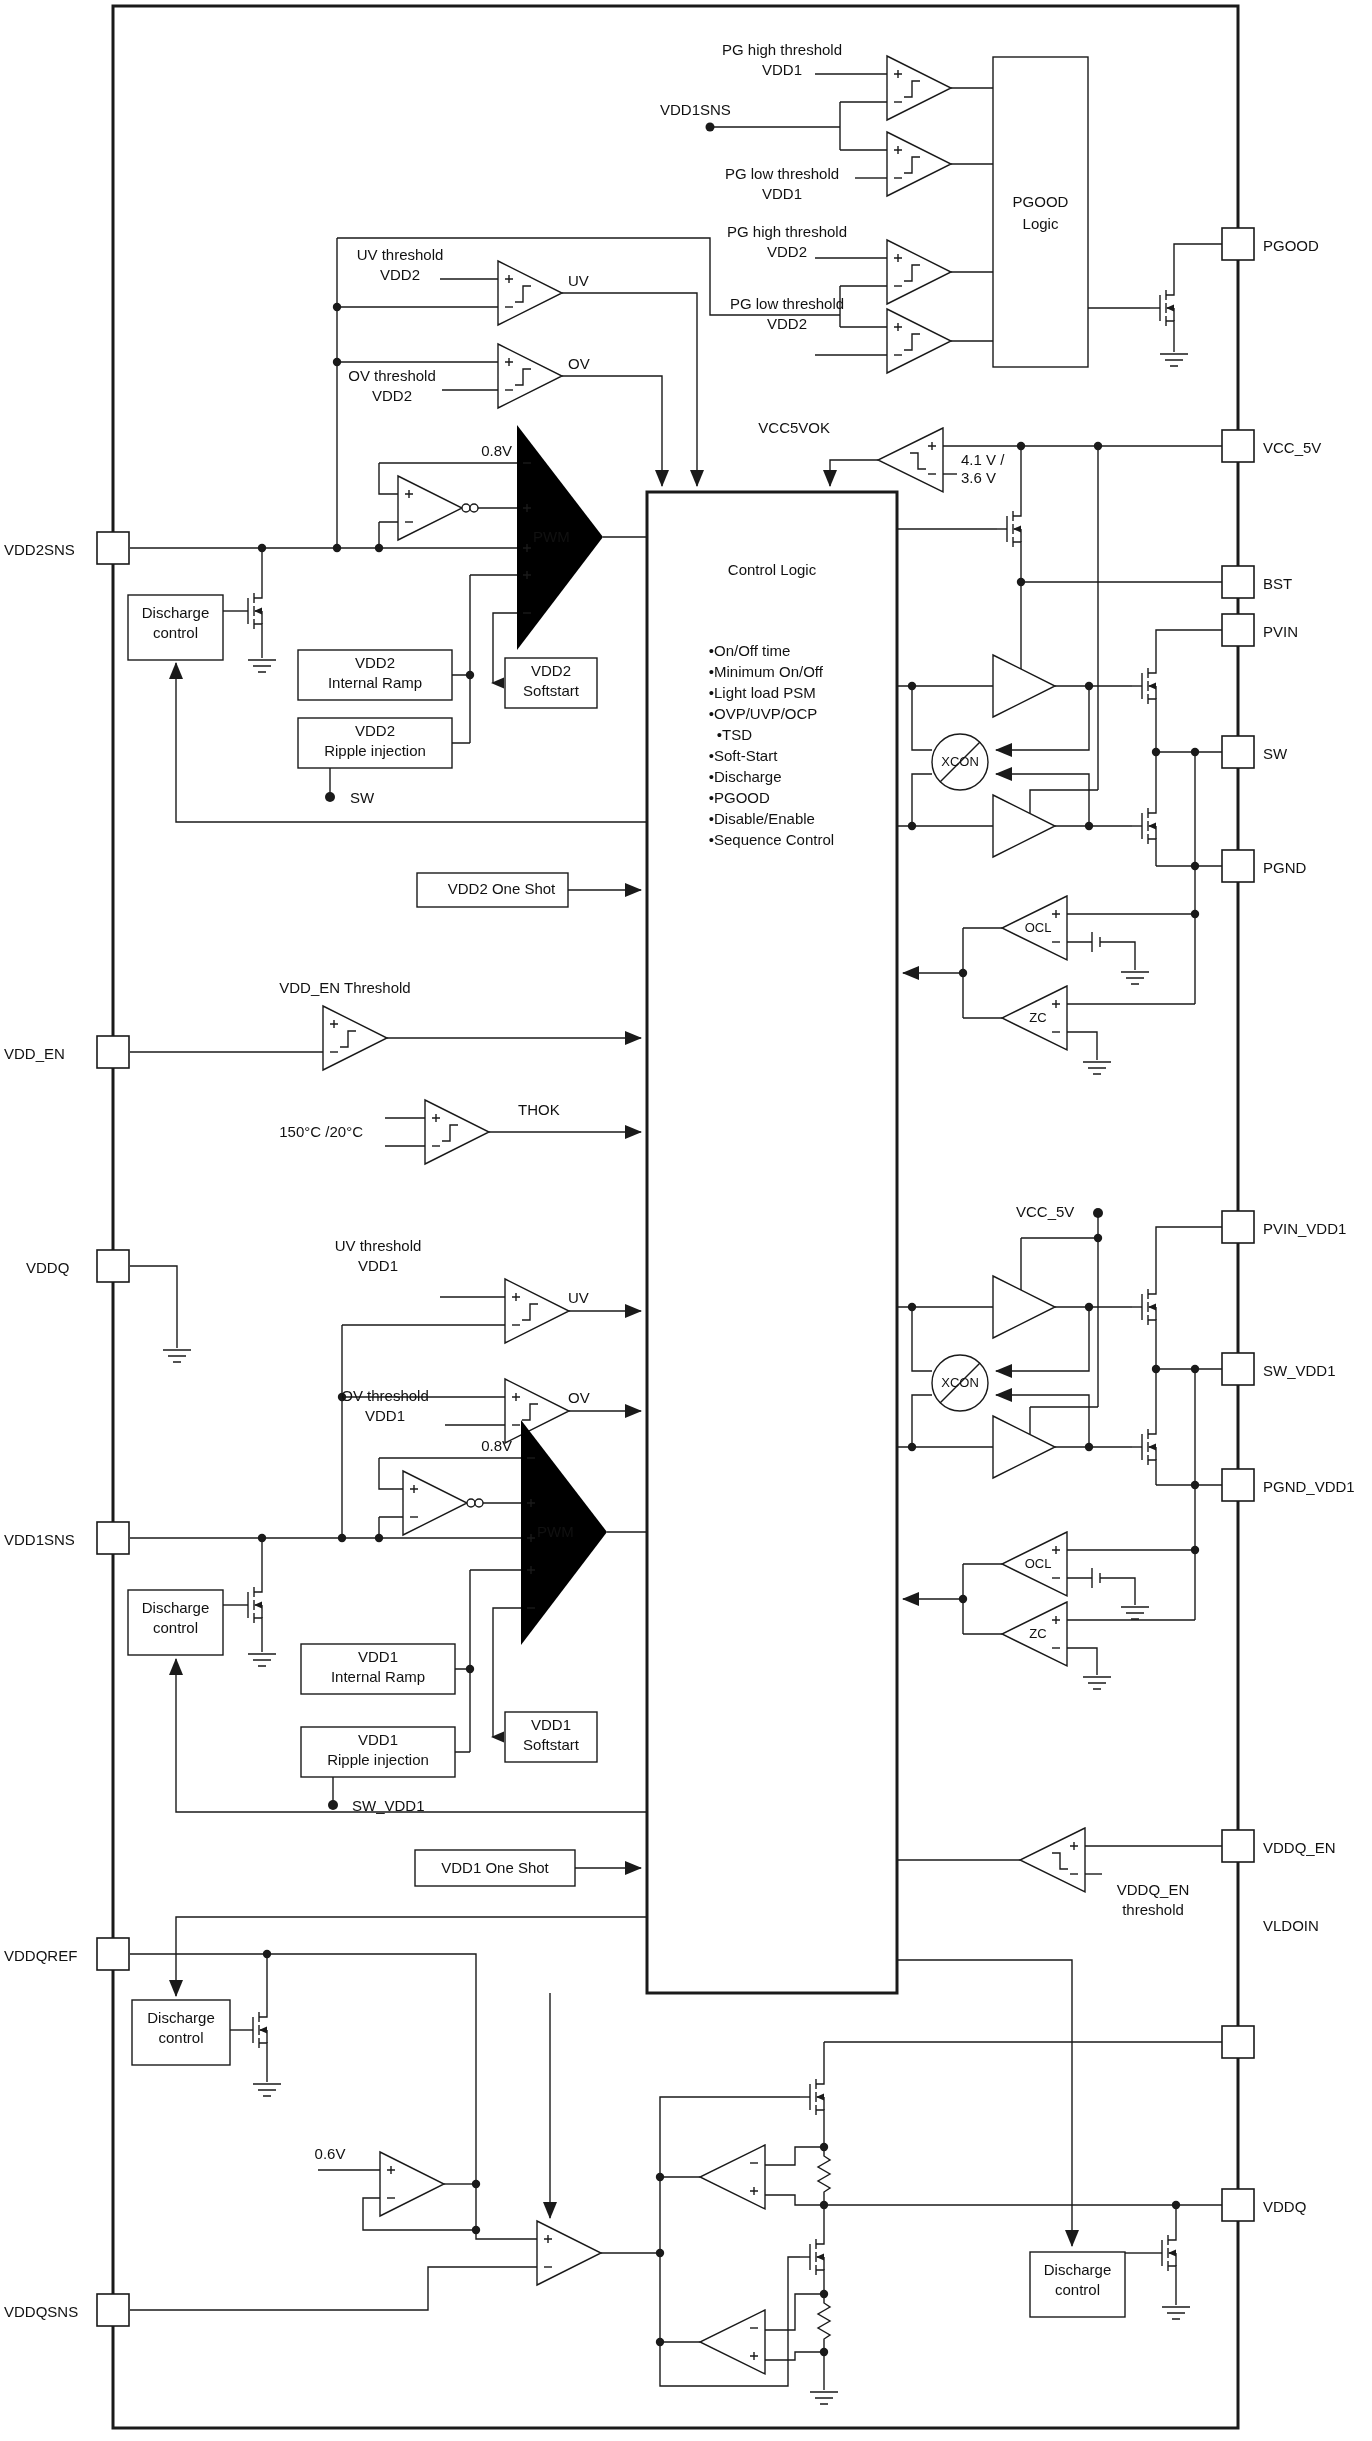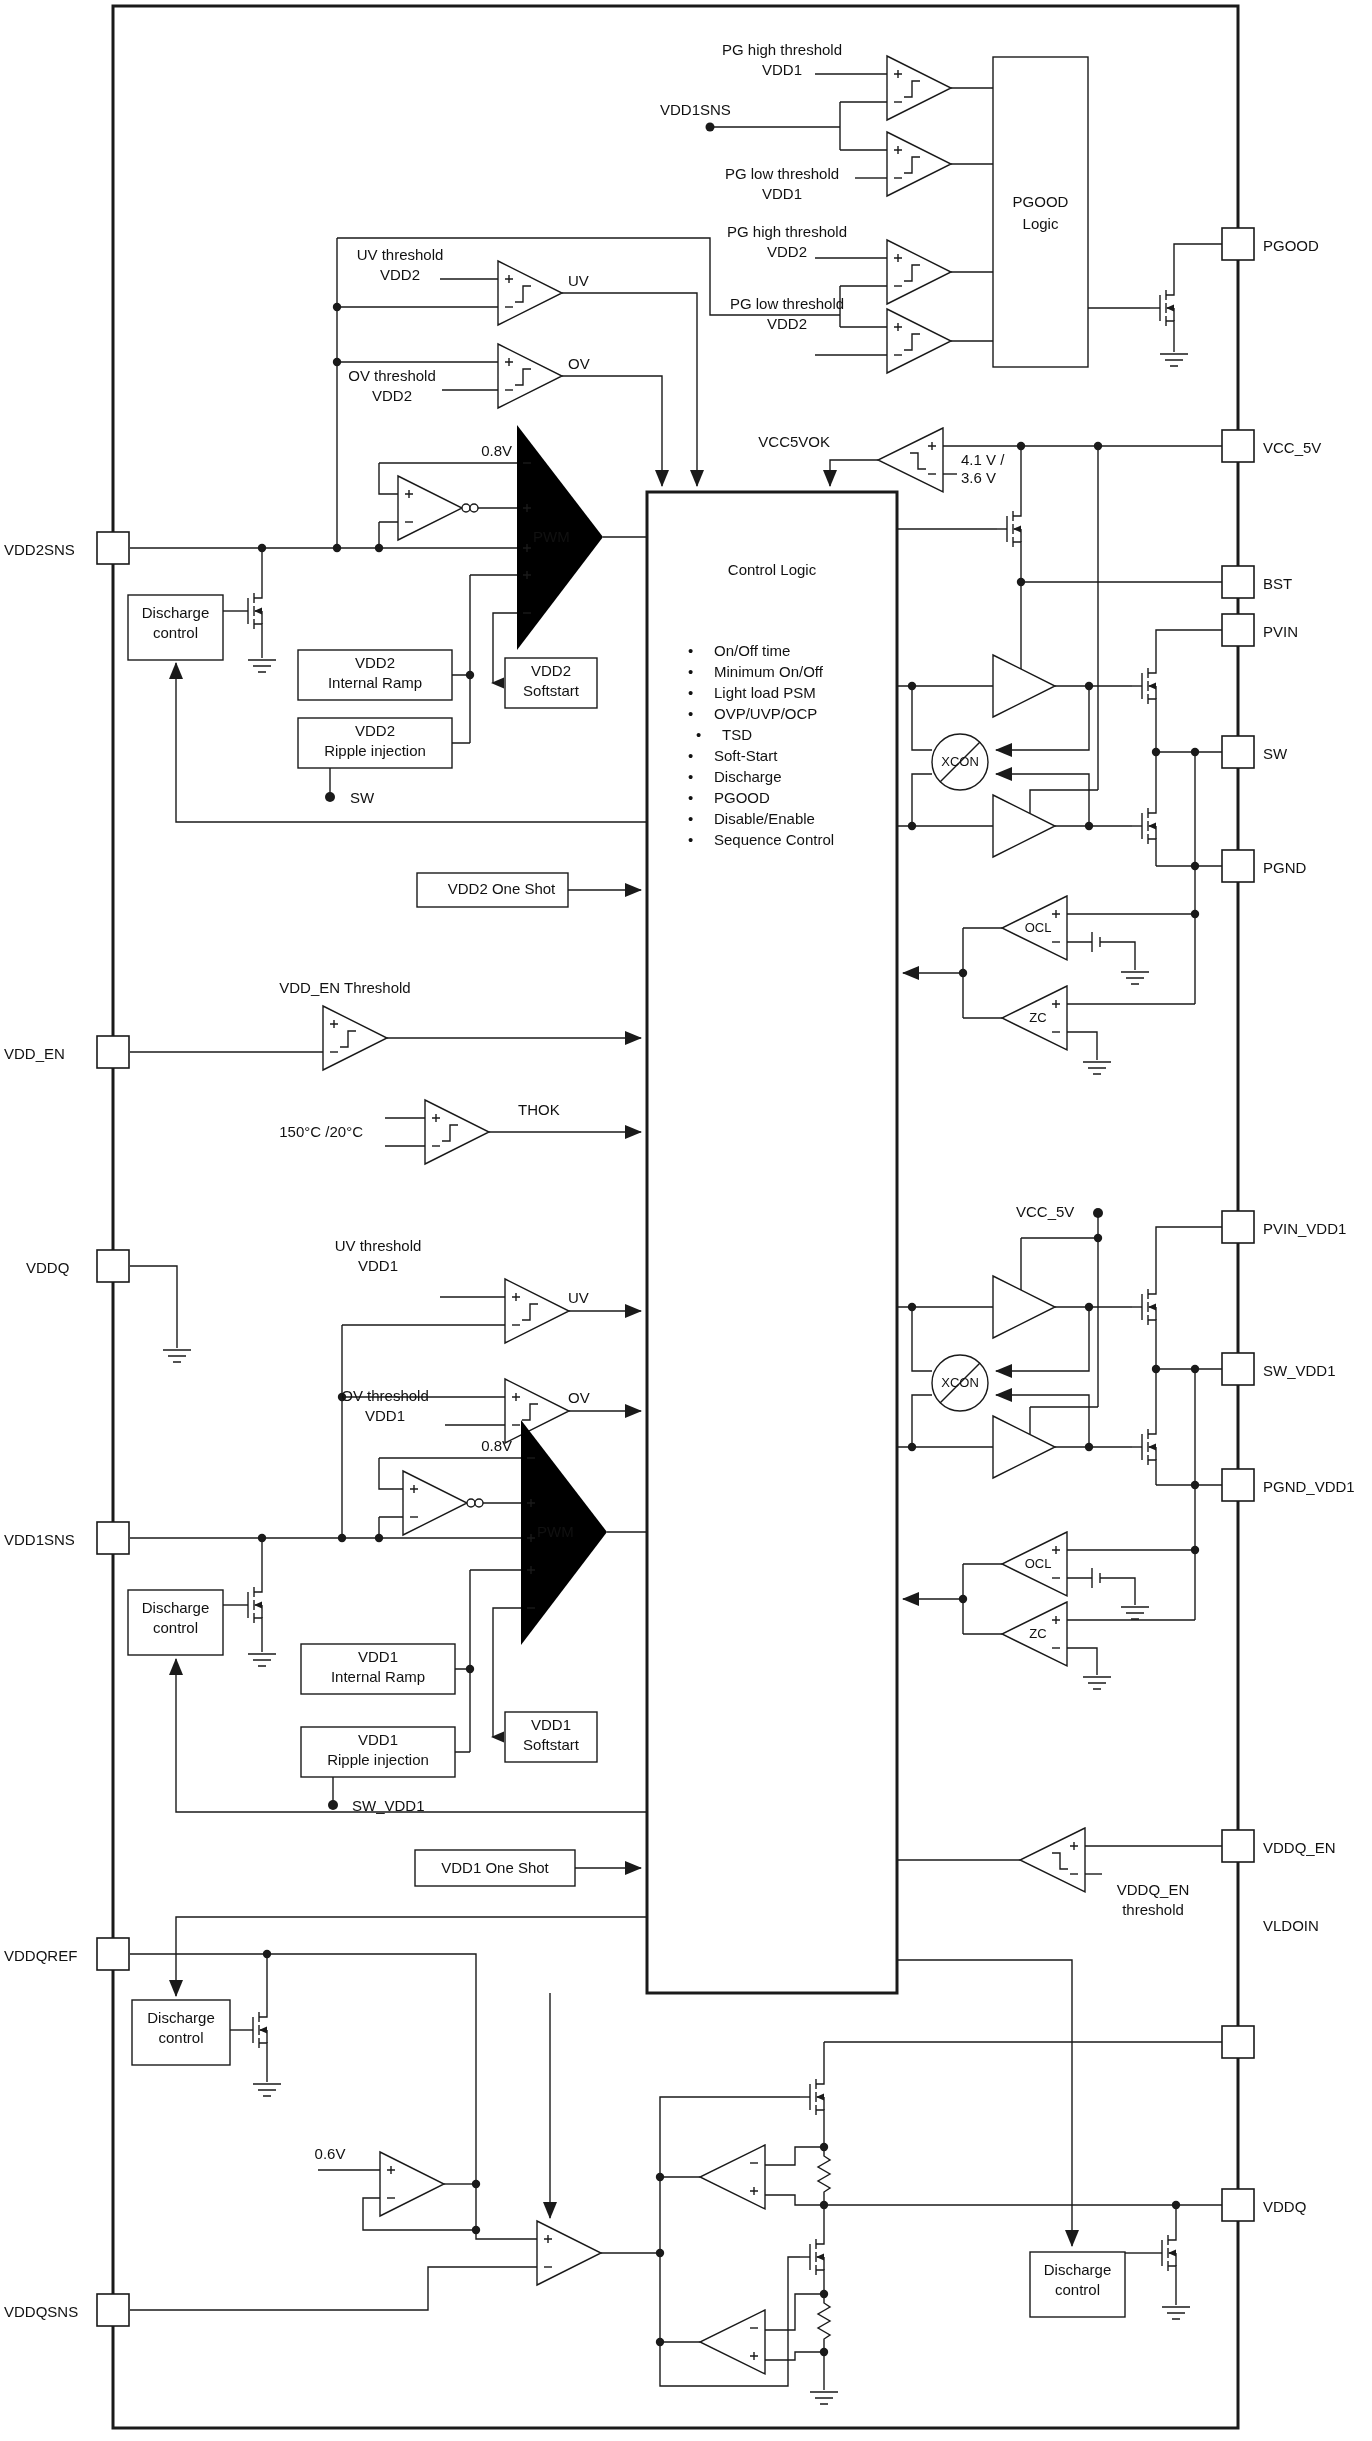--- a/index.html
+++ b/index.html
@@ -2,21 +2,21 @@
 <html><head>
 <meta charset="utf-8">
 <style>
   html,body{margin:0;padding:0;background:#fff;}
   .canvas{position:relative;width:1372px;height:2441px;background:#fff;overflow:hidden;}
   .canvas svg{position:absolute;left:0;top:0;}
   .lbl{position:absolute;font:15px/20px "Liberation Sans",sans-serif;color:#111;white-space:nowrap;}
   .c{text-align:center;}
   .r{text-align:right;}
   .s{font-size:13px;line-height:16px;}
-  .bi{position:absolute;font:15px/21px "Liberation Sans",sans-serif;color:#111;white-space:nowrap;}
+  .bi{position:absolute;font:15px/21px "Liberation Sans",sans-serif;color:#111;white-space:nowrap;text-align:right;}
   .bi::before{content:"\2022";display:inline-block;width:26px;}
   svg path,svg rect,svg circle,svg line,svg polyline{stroke:#1a1a1a;fill:none;stroke-width:1.4;}
   svg .thick{stroke-width:3;}
   svg .wht{fill:#fff;}
   svg .dot{fill:#1a1a1a;stroke:none;}
   svg .fil{fill:#1a1a1a;stroke:none;}
   svg .pin{fill:#fff;stroke-width:1.6;}
 </style>
 </head>
 <body>
@@ -534,21 +534,21 @@
 <div class="lbl c" style="left:993px;top:192px;width:95px">PGOOD</div>
 <div class="lbl c" style="left:993px;top:214px;width:95px">Logic</div>
 
 <div class="lbl c" style="left:330px;top:245px;width:140px">UV threshold</div>
 <div class="lbl c" style="left:330px;top:265px;width:140px">VDD2</div>
 <div class="lbl" style="left:568px;top:271px">UV</div>
 <div class="lbl c" style="left:322px;top:366px;width:140px">OV threshold</div>
 <div class="lbl c" style="left:322px;top:386px;width:140px">VDD2</div>
 <div class="lbl" style="left:568px;top:354px">OV</div>
 
-<div class="lbl r" style="left:730px;top:432px;width:100px">VCC5VOK</div>
+<div class="lbl r" style="left:730px;top:418px;width:100px">VCC5VOK</div>
 <div class="lbl" style="left:961px;top:450px">4.1 V /</div>
 <div class="lbl" style="left:961px;top:468px">3.6 V</div>
 
 <div class="lbl r" style="left:462px;top:441px;width:50px">0.8V</div>
 <div class="lbl" style="left:533px;top:527px">PWM</div>
 <div class="lbl c" style="left:128px;top:603px;width:95px">Discharge</div>
 <div class="lbl c" style="left:128px;top:623px;width:95px">control</div>
 <div class="lbl c" style="left:298px;top:653px;width:154px">VDD2</div>
 <div class="lbl c" style="left:298px;top:673px;width:154px">Internal Ramp</div>
 <div class="lbl c" style="left:298px;top:721px;width:154px">VDD2</div>

